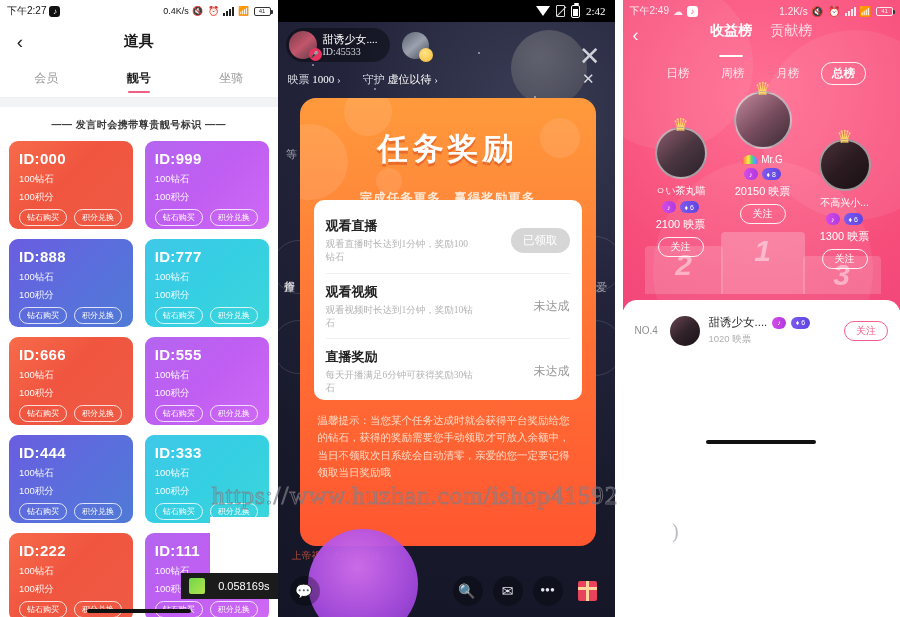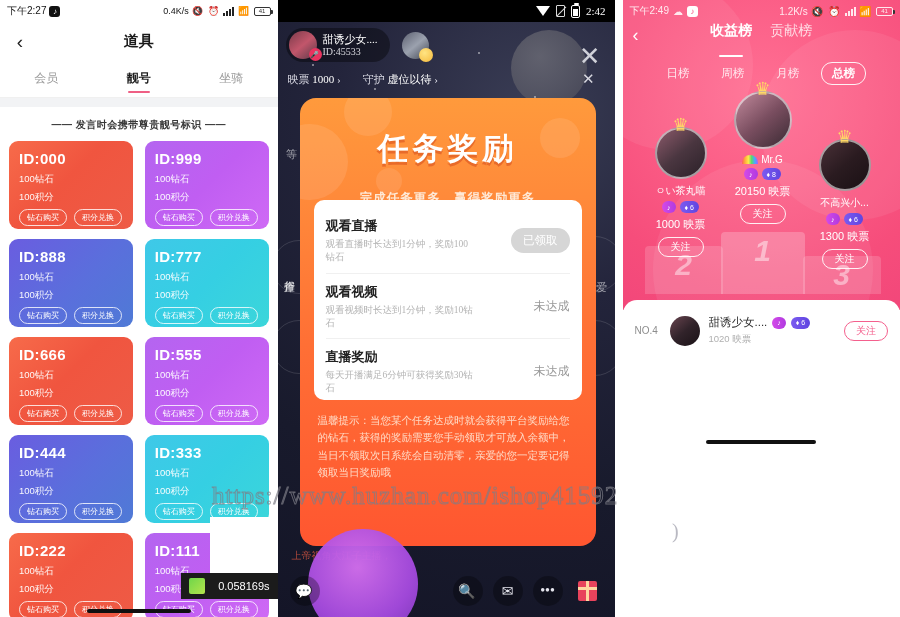--- a/index.html
+++ b/index.html
@@ -513,21 +513,21 @@
         </div>
 
         <div class="pd-user u2">
           <div class="crown">♛</div>
           <div class="pd-av av-a"></div>
           <div class="pd-name">ㅇい茶丸喵</div>
           <div class="pd-badges">
             <span class="bdg pk">♪</span>
             <span class="bdg lv">♦<span>6</span></span>
           </div>
-          <div class="pd-score">1000 映票</div>
+          <div class="pd-score">2100 映票</div>
           <div class="pd-follow">关注</div>
         </div>
 
         <div class="pd-user u3">
           <div class="crown">♛</div>
           <div class="pd-av av-c"></div>
           <div class="pd-name">不高兴小...</div>
           <div class="pd-badges">
             <span class="bdg pk">♪</span>
             <span class="bdg lv">♦<span>6</span></span>

